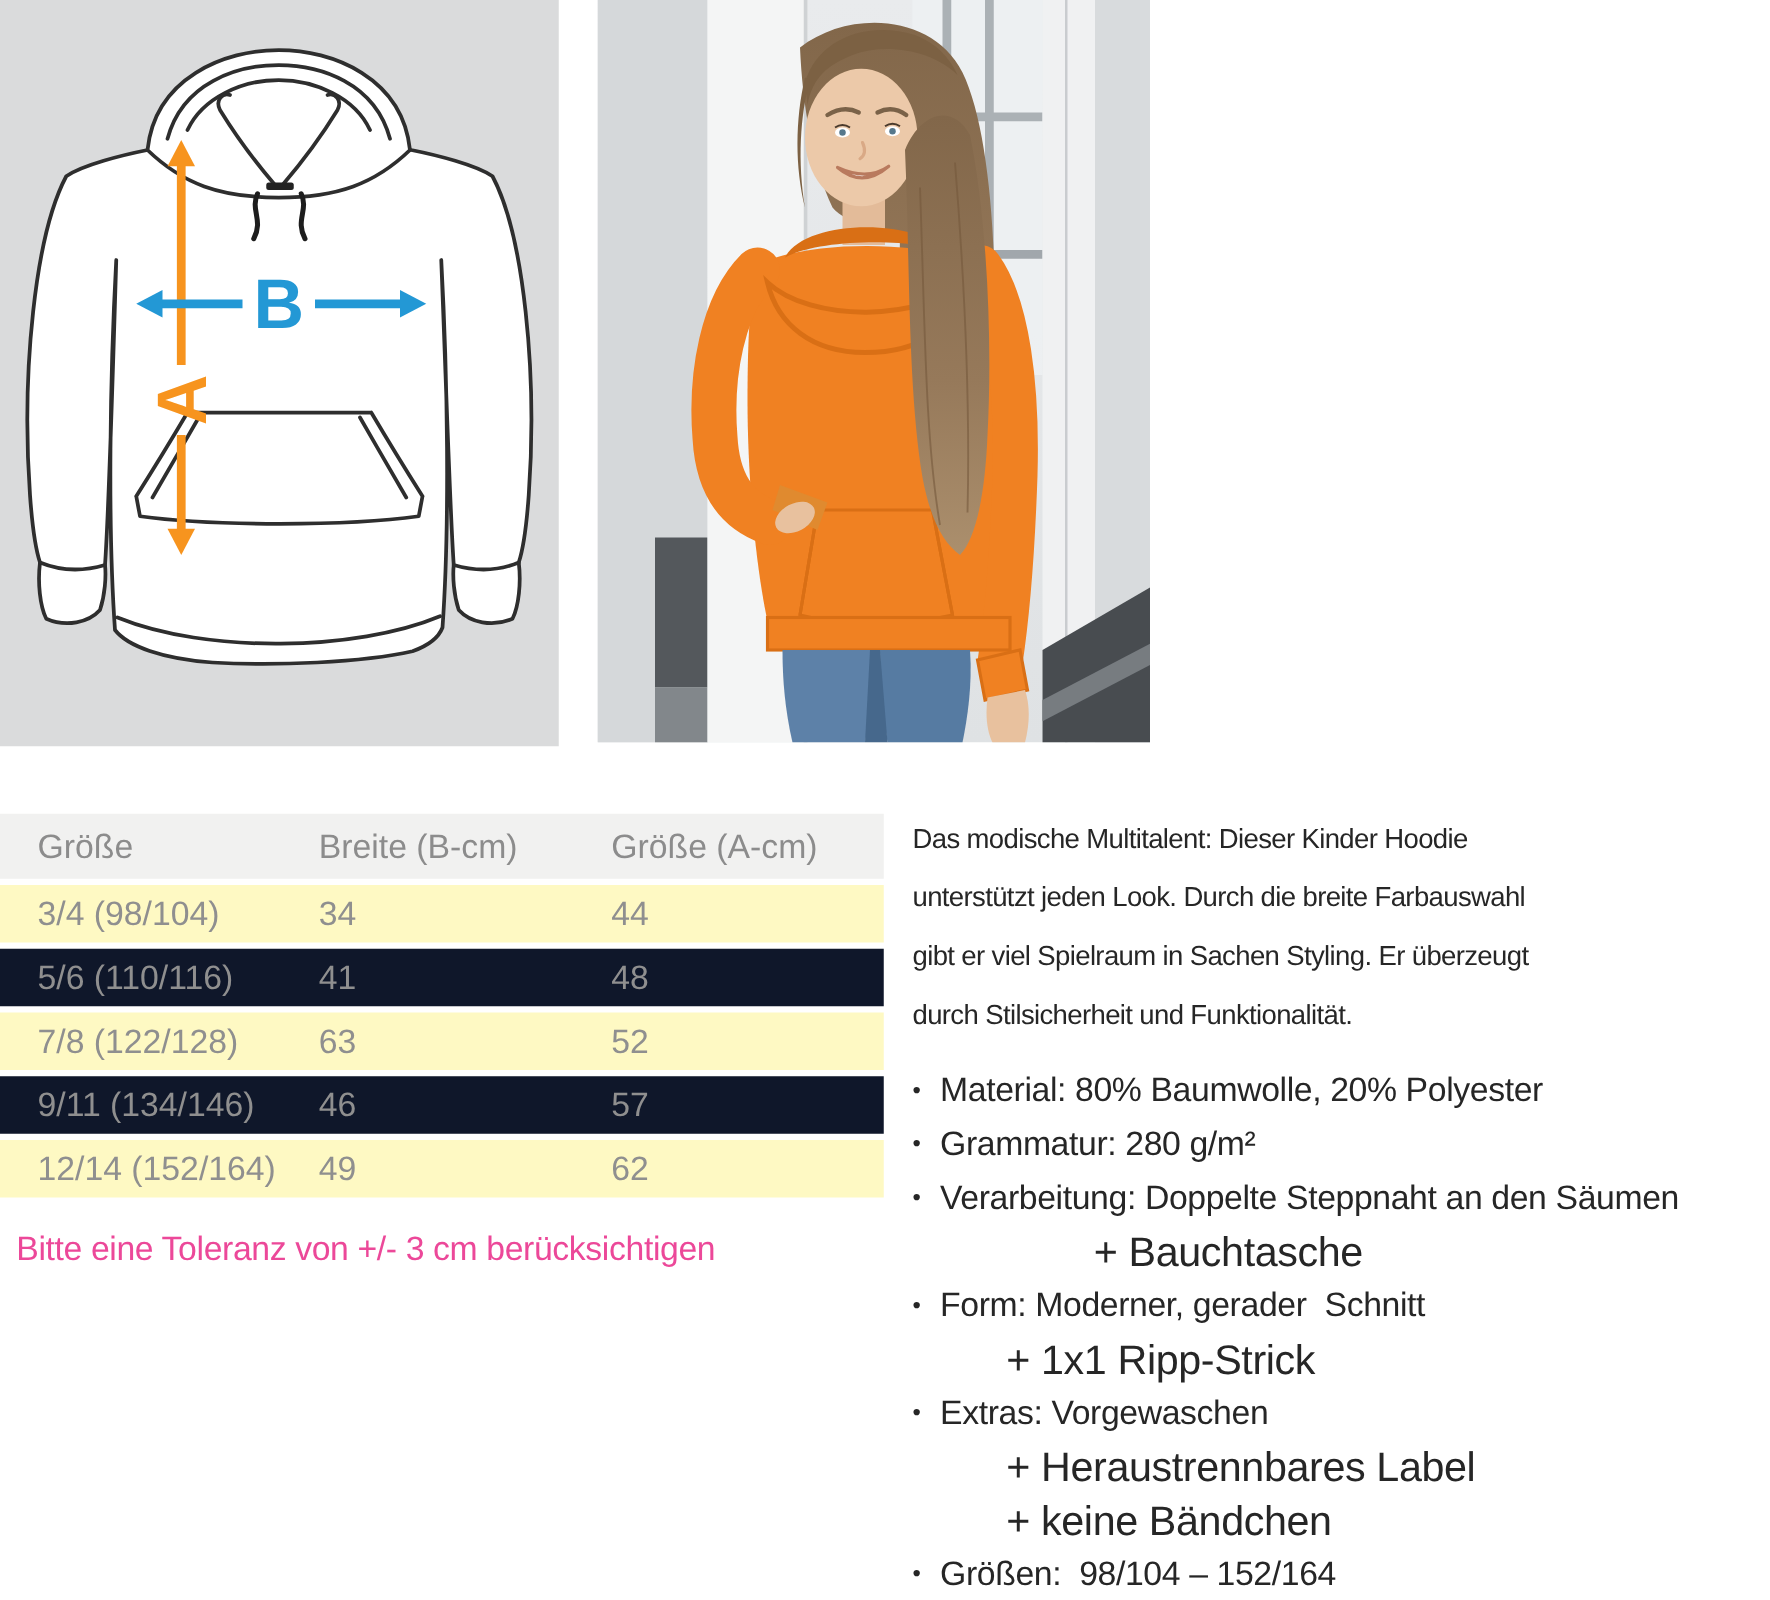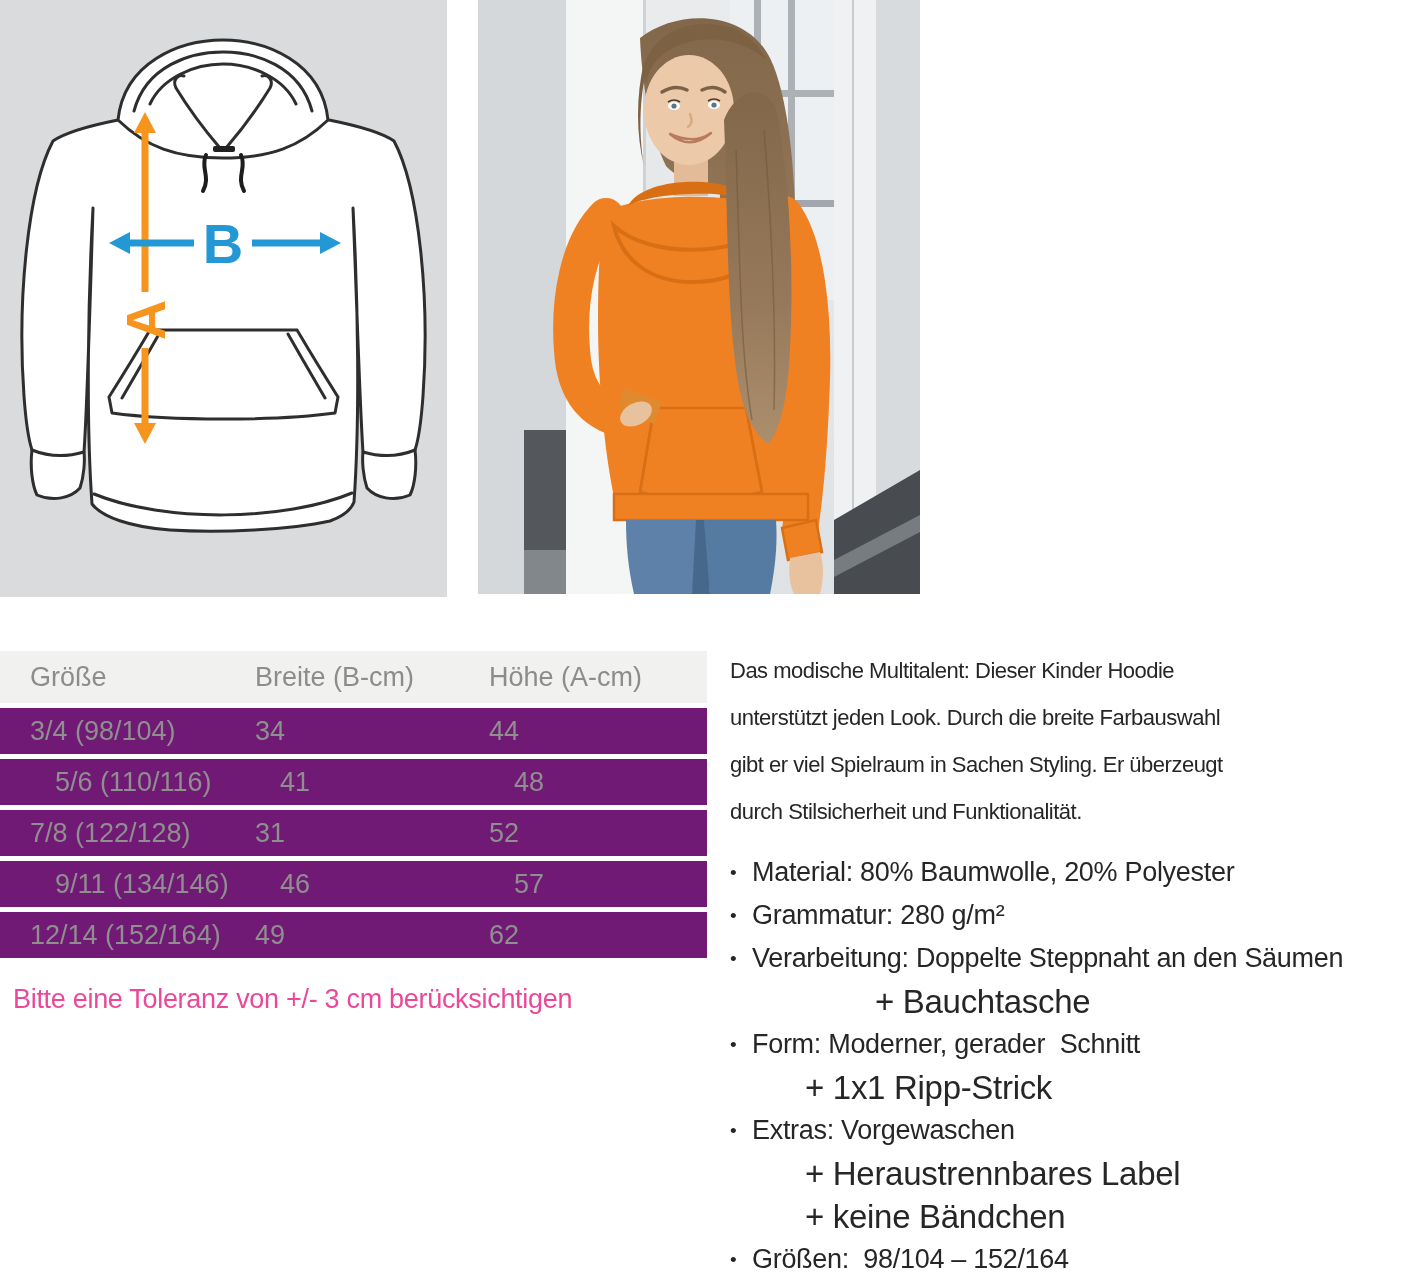--- a/index.html
+++ b/index.html
@@ -26,22 +26,22 @@
   .arrow-a{stroke:#f7941e;}
   .arrow-a-fill{fill:#f7941e;}
   .arrow-b{stroke:#2398d5;}
   .arrow-b-fill{fill:#2398d5;}
   .dim-label{font-family:"Liberation Sans","DejaVu Sans",sans-serif;font-weight:bold;font-size:56px;}
 
   
   .size-table{position:absolute;left:0;top:651px;width:707px;font-size:27px;color:#8f8f8f;}
   .t-row{display:flex;align-items:center;height:46px;margin-bottom:5px;}
   .t-head{height:52px;background:#f1f1f0;color:#8c8c8c;}
-  .t-row.shade-dark{background:#701a75;}
-  .t-row.shade-light{background:#701a75;padding-left:25px;}
+  .t-row.shade-dark{background:#fef9c3;}
+  .t-row.shade-light{background:#0f172a;}
   .t-c1{width:225px;padding-left:30px;}
   .t-c2{width:234px;}
   .t-c3{flex:1;}
 
   .tolerance-note{
     position:absolute;left:13px;top:984px;
     font-size:27px;color:#ec4899;letter-spacing:-0.3px;white-space:pre-wrap;
   }
 
   
@@ -219,35 +219,35 @@
         <path d="M 218 520 L 226 520 L 232 594 L 214 594 Z" fill="#46688c"></path>
       </g>
     </g>
   </svg>
 </div>
 
 <div class="size-table">
   <div class="t-row t-head">
     <div class="t-c1">Größe</div>
     <div class="t-c2">Breite (B-cm)</div>
-    <div class="t-c3">Höhe (A-cm)</div>
+    <div class="t-c3">Größe (A-cm)</div>
   </div>
   <div class="t-row shade-dark">
     <div class="t-c1">3/4 (98/104)</div>
     <div class="t-c2">34</div>
     <div class="t-c3">44</div>
   </div>
   <div class="t-row shade-light">
     <div class="t-c1">5/6 (110/116)</div>
     <div class="t-c2">41</div>
     <div class="t-c3">48</div>
   </div>
   <div class="t-row shade-dark">
     <div class="t-c1">7/8 (122/128)</div>
-    <div class="t-c2">31</div>
+    <div class="t-c2">63</div>
     <div class="t-c3">52</div>
   </div>
   <div class="t-row shade-light">
     <div class="t-c1">9/11 (134/146)</div>
     <div class="t-c2">46</div>
     <div class="t-c3">57</div>
   </div>
   <div class="t-row shade-dark">
     <div class="t-c1">12/14 (152/164)</div>
     <div class="t-c2">49</div>

